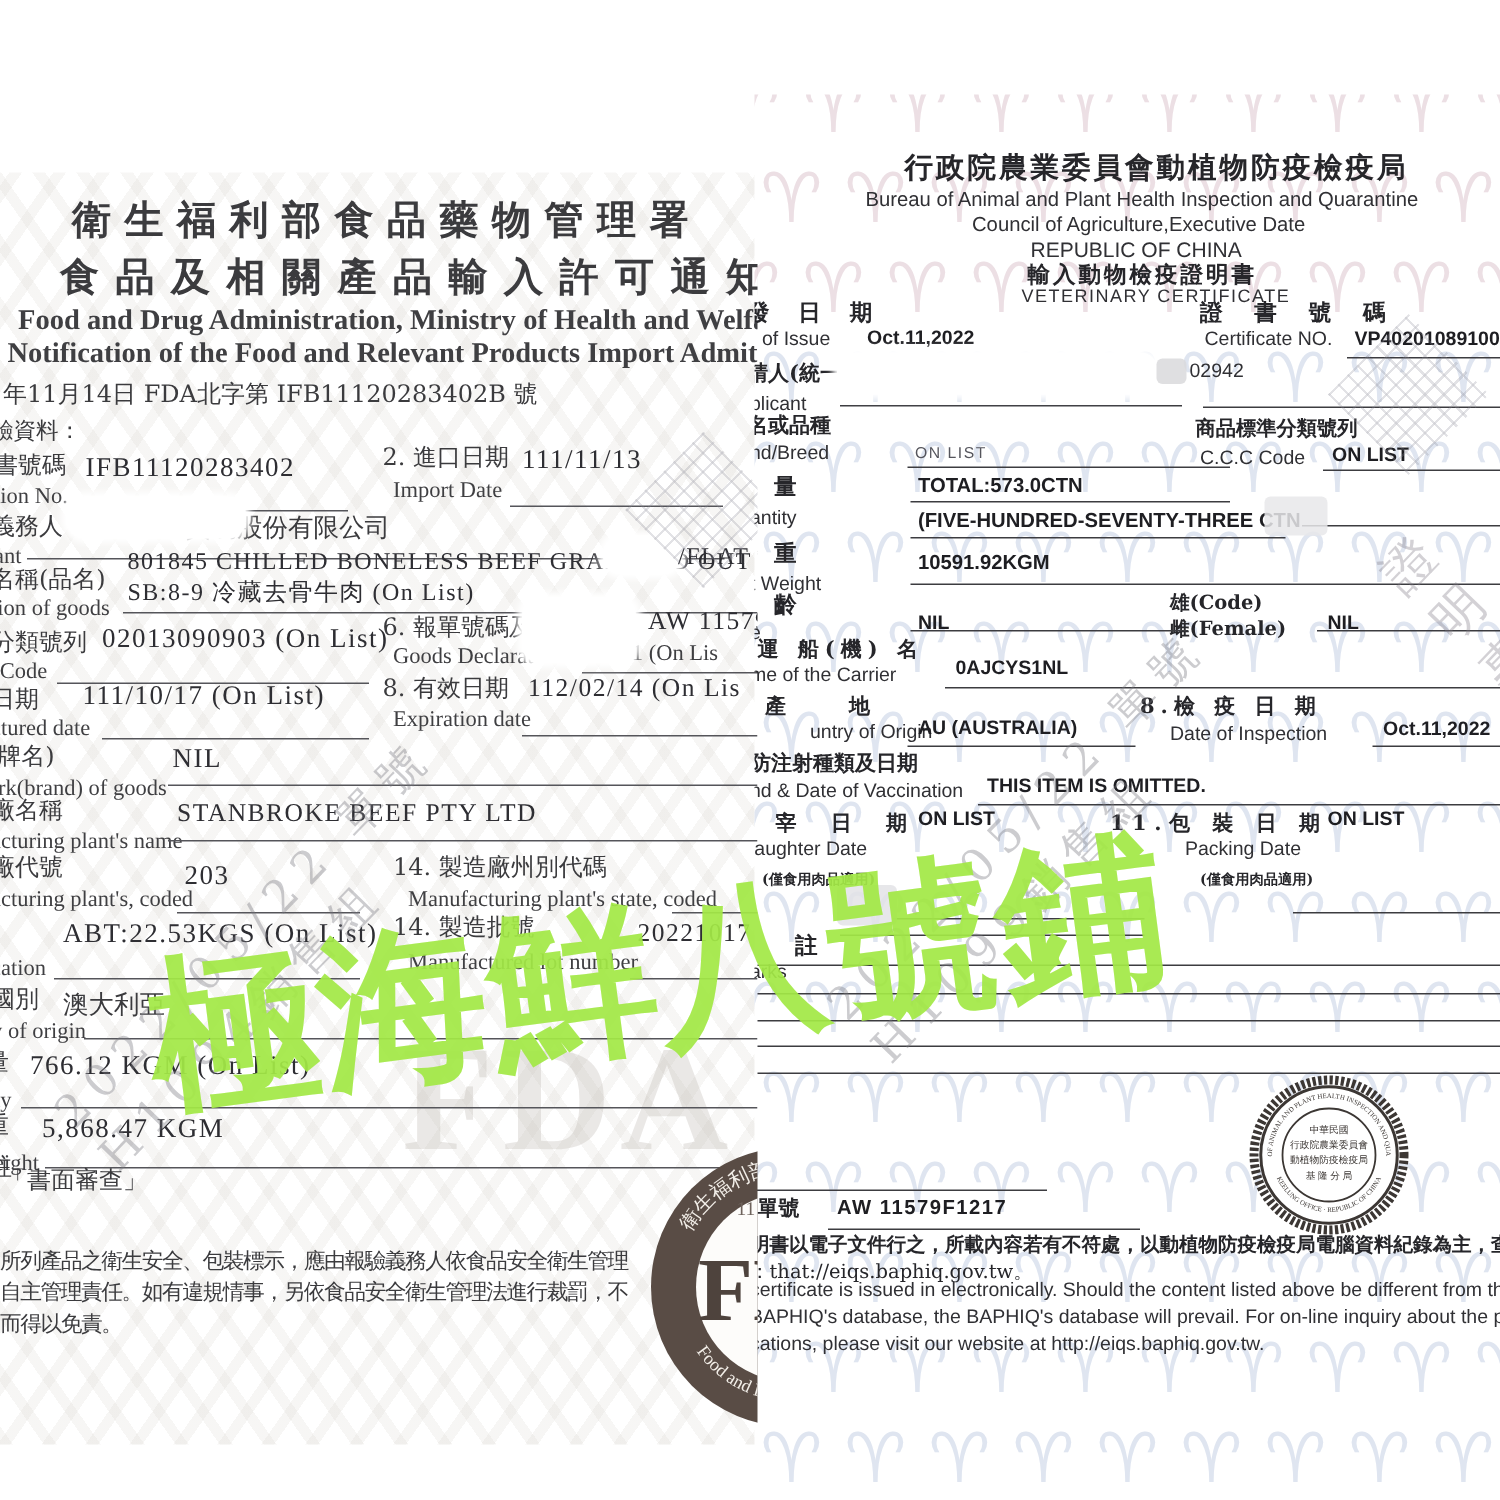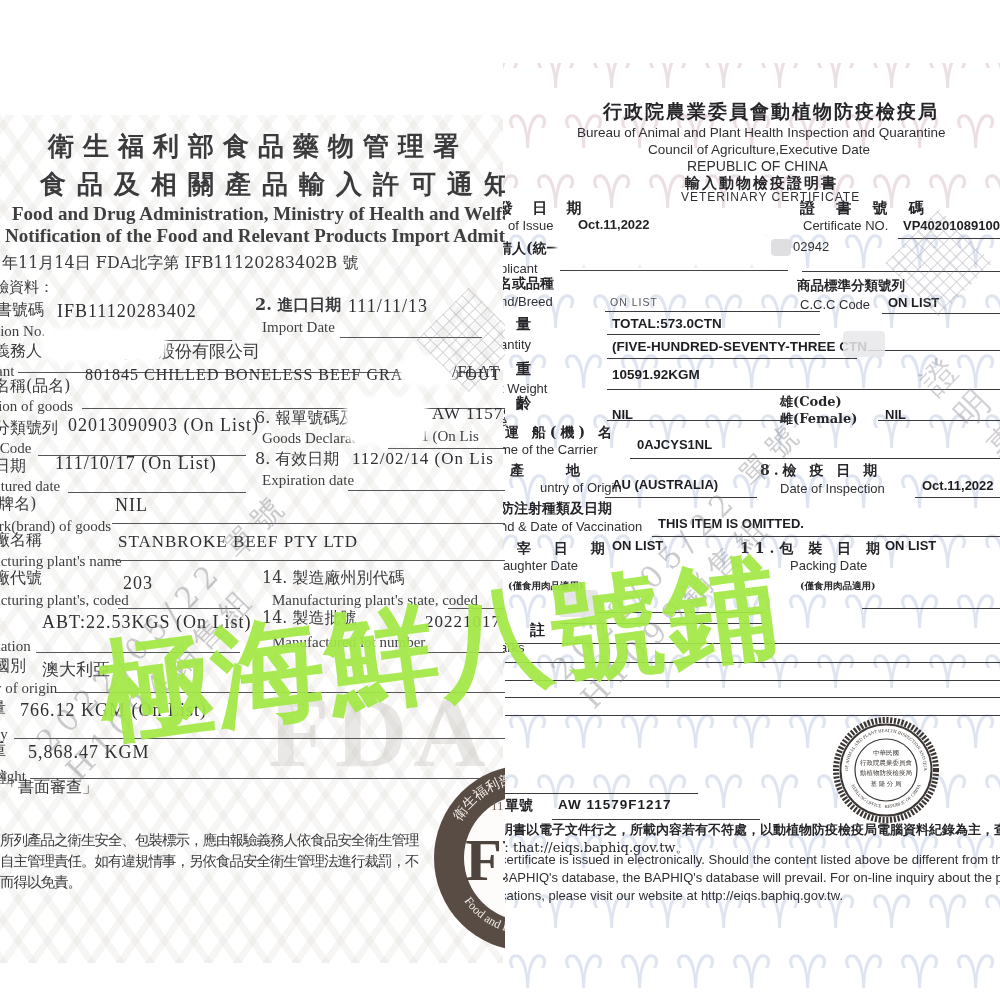--- a/index.html
+++ b/index.html
@@ -52,34 +52,35 @@
     <div class="abs en z1" style="left:5px;top:110px;font-size:19px;font-weight:bold;">Notification of the Food and Relevant Products Import Admitted</div>
 
     <div class="abs zh z1" style="left:2px;top:138px;font-size:16px;">年11月14日 FDA北字第 IFB11120283402B 號</div>
     <div class="abs zh z1" style="left:-6px;top:163px;font-size:15px;">驗資料：</div>
 
     <div class="abs zh z1" style="left:-4px;top:185px;font-size:16px;">書號碼</div>
     <div class="abs tw z1" style="left:57px;top:186px;font-size:18px;">IFB11120283402</div>
     <div class="abs en z1" style="left:-4px;top:208px;font-size:15px;">tion No.</div>
     <div class="ln z1" style="left:52px;top:225px;width:180px;"></div>
 
-    <div class="abs zh z1" style="left:255px;top:180px;font-size:16px;font-weight:bold;">2. 進口日期</div>
+    <div class="abs zh z1" style="left:255px;top:180px;font-size:16px;">2. 進口日期</div>
     <div class="abs tw z1" style="left:348px;top:181px;font-size:18px;">111/11/13</div>
     <div class="abs en z1" style="left:262px;top:204px;font-size:15px;">Import Date</div>
     <div class="ln z1" style="left:340px;top:222px;width:142px;"></div>
 
     <div class="abs zh z1" style="left:-6px;top:226px;font-size:16px;">義務人</div>
     <div class="abs zh z1" style="left:124px;top:225px;font-size:17px;">貿易股份有限公司</div>
     <div class="abs en z1" style="left:-4px;top:248px;font-size:15px;">ant</div>
     <div class="ln z1" style="left:18px;top:257px;width:465px;"></div>
     <div class="blob z2" style="left:44px;top:216px;width:120px;height:28px;"></div>
 
     <div class="abs zh z1" style="left:-6px;top:261px;font-size:16px;">名稱(品名)</div>
     <div class="abs tw z1" style="left:85px;top:251px;font-size:16px;">801845 CHILLED BONELESS BEEF GRAIN FED OUT</div>
     <div class="abs tw z3" style="left:452px;top:248px;font-size:16px;">/FLAT *I</div>
+    <div class="abs tw z1" style="left:85px;top:270px;font-size:16px;">SB:8-9 冷藏去骨牛肉 (On List)</div>
     <div class="abs en z1" style="left:-6px;top:283px;font-size:15px;">tion of goods</div>
     <div class="ln z1" style="left:82px;top:293px;width:423px;"></div>
     <div class="blob z2" style="left:402px;top:242px;width:52px;height:26px;"></div>
 
     <div class="abs zh z1" style="left:-6px;top:303px;font-size:16px;">分類號列</div>
     <div class="abs tw z1" style="left:68px;top:300px;font-size:18px;">02013090903 (On List)</div>
     <div class="abs en z1" style="left:-4px;top:325px;font-size:15px;">.Code</div>
     <div class="ln z1" style="left:38px;top:340px;width:208px;"></div>
 
     <div class="abs zh z1" style="left:255px;top:293px;font-size:16px;">6. 報單號碼及</div>

